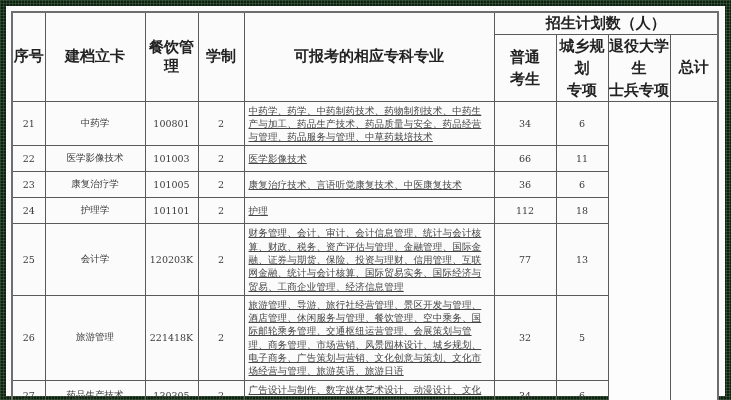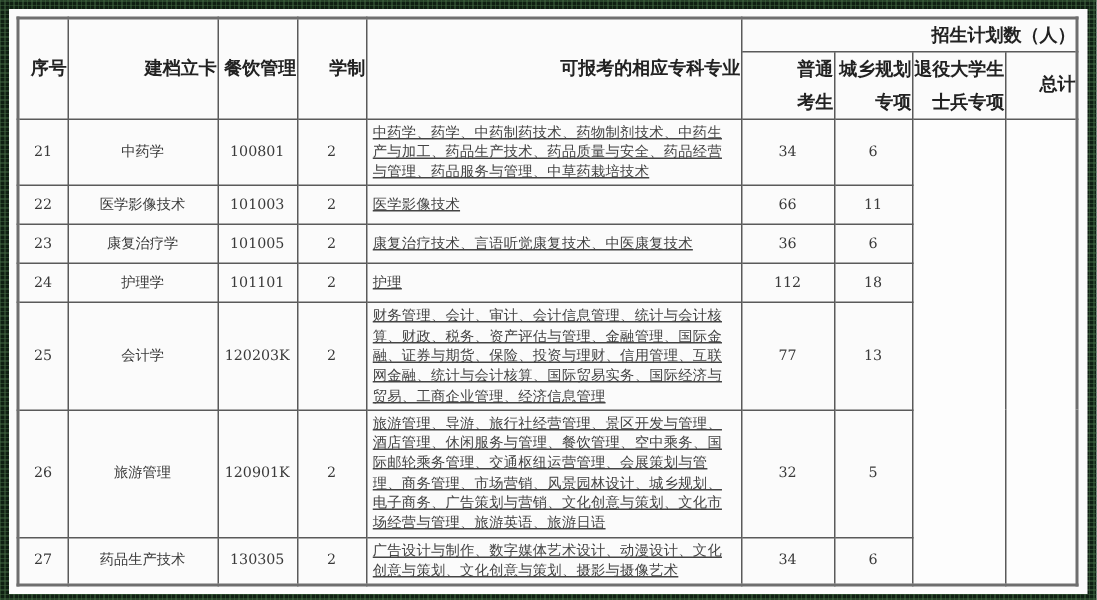--- a/index.html
+++ b/index.html
@@ -25,21 +25,21 @@
   td, th {
     border:1px solid #5a5a5a;
     color:#3a3a3a;
     font-size:9.5px;
     text-align:center; vertical-align:middle;
     padding:0;
     font-weight:normal;
   }
   th {
     font-family:"DejaVu Sans","Liberation Sans",sans-serif;
-    font-weight:bold; font-size:12px; color:#222;text-align:right;
+    font-weight:bold; font-size:15px; color:#222;
   }
   th .two { display:block; line-height:22px; }
   td.majors {
     text-align:left; padding:2px 4px;
     line-height:13.3px; font-size:9.5px; letter-spacing:0.2px;
     color:#444;
     text-decoration:underline;
   }
   td.blank { background:#fdfdfd; }
 </style>
@@ -128,21 +128,21 @@
       <td>会计学</td>
       <td>120203K</td>
       <td>2</td>
       <td class="majors">财务管理、会计、审计、会计信息管理、统计与会计核算、财政、税务、资产评估与管理、金融管理、国际金融、证券与期货、保险、投资与理财、信用管理、互联网金融、统计与会计核算、国际贸易实务、国际经济与贸易、工商企业管理、经济信息管理</td>
       <td>77</td>
       <td>13</td>
     </tr>
     <tr style="height:84px">
       <td>26</td>
       <td>旅游管理</td>
-      <td>120901K</td>
+      <td>221418K</td>
       <td>2</td>
       <td class="majors">旅游管理、导游、旅行社经营管理、景区开发与管理、酒店管理、休闲服务与管理、餐饮管理、空中乘务、国际邮轮乘务管理、交通枢纽运营管理、会展策划与管理、商务管理、市场营销、风景园林设计、城乡规划、电子商务、广告策划与营销、文化创意与策划、文化市场经营与管理、旅游英语、旅游日语</td>
       <td>32</td>
       <td>5</td>
     </tr>
     <tr style="height:30px">
       <td>27</td>
       <td>药品生产技术</td>
       <td>130305</td>
       <td>2</td>

